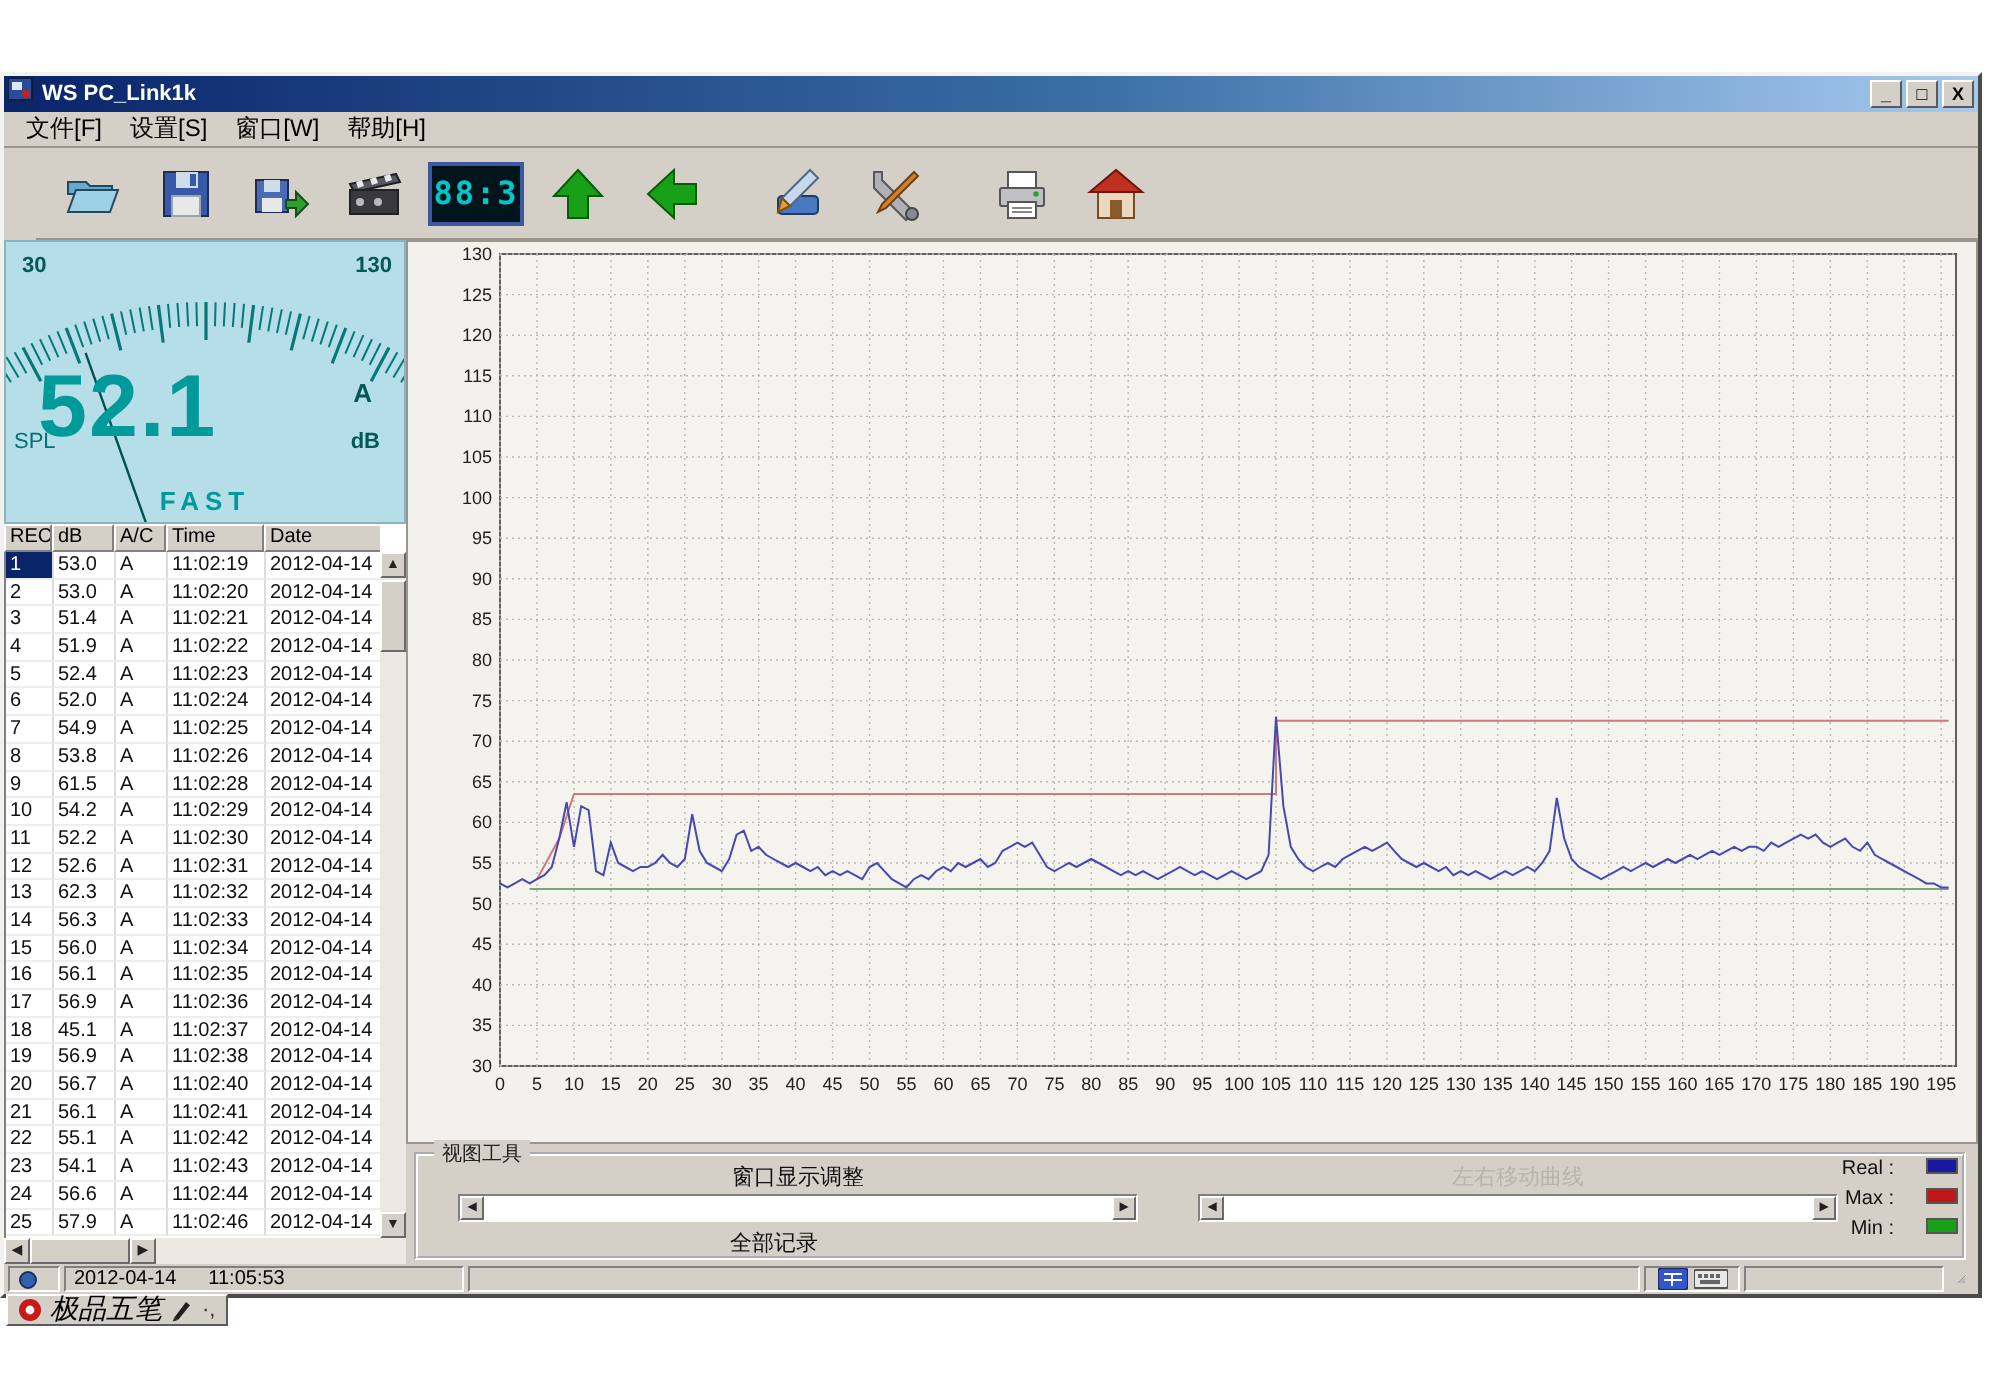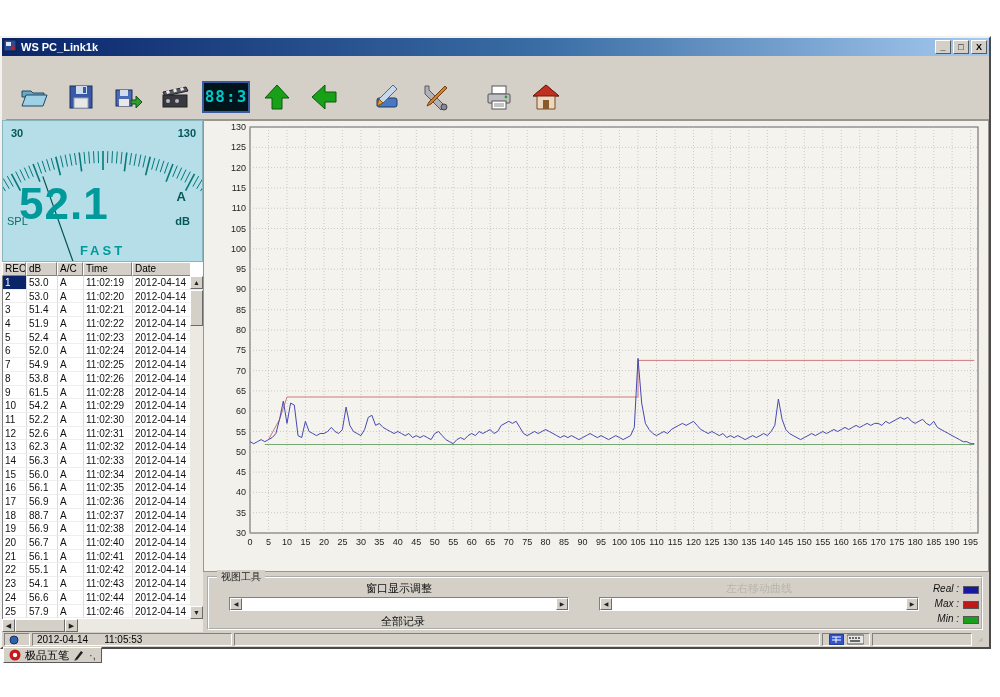--- a/index.html
+++ b/index.html
@@ -20,21 +20,21 @@
             border:1px solid; border-color:#fff #5a5a5a #5a5a5a #fff;
             font-size:9px; line-height:12px; text-align:center; color:#000; font-weight:bold; }
 
   
   .menubar { position:absolute; left:0; top:18px; right:0; height:18px;
              display:flex; align-items:center; font-size:12px; padding-left:4px;
              border-bottom:1px solid #9a968e; background:#d4d0c8; }
   .menu-item { padding:1px 7px; color:#000; }
 
   
-  .toolbar { position:absolute; left:4px; top:36px; right:0; height:46px;
+  .toolbar { position:absolute; left:16px; top:36px; right:0; height:46px;
              display:flex; align-items:center; gap:7px; padding:2px 8px;
              border-bottom:1px solid #9a968e; background:#d4d0c8; }
   .tool-btn { width:40px; height:38px; display:flex; align-items:center; justify-content:center;
               background:#d4d0c8; border:1px solid #d4d0c8; }
   .counter { width:48px; height:32px; background:#00141c; border:2px solid #3b5aa0;
              color:#00c8c8; font-family:"DejaVu Sans Mono", monospace; font-weight:bold;
              font-size:16px; text-align:center; line-height:27px; letter-spacing:1px; }
   .tool-gap { width:10px; }
 
   
@@ -83,47 +83,47 @@
                  font-weight:bold; color:#3c3ca0; letter-spacing:1px; }
   #chart-svg { display:block; margin-top:2px; }
 
   
   .bottom-panel { position:absolute; left:201px; top:534px; width:786px; height:60px; background:#d4d0c8; }
   .group-box { position:absolute; left:4px; right:6px; top:4px; bottom:2px; border:2px groove #ffffff; }
   .group-title { position:absolute; left:8px; top:-8px; background:#d4d0c8; padding:0 4px;
                  font-size:10px; color:#222; }
   .bp-label1 { position:absolute; left:20px; top:3px; width:340px; text-align:center; font-size:11px; color:#111; }
   .bp-slider1 { position:absolute; left:20px; top:19px; width:340px; }
-  .bp-label-all { position:absolute; left:24px; top:36px; width:340px; text-align:center; font-size:11px; color:#111;font-family:Liberation Mono, monospace; }
+  .bp-label-all { position:absolute; left:8px; top:36px; width:340px; text-align:center; font-size:11px; color:#111;font-family:Liberation Mono, monospace; }
   .bp-label2 { position:absolute; left:390px; top:3px; width:320px; text-align:center; font-size:11px; color:#b8b4ac; }
   .bp-slider2 { position:absolute; left:390px; top:19px; width:320px; }
   .slider { height:14px; display:flex; background:#fff; border:1px solid;
             border-color:#808080 #fff #fff #808080; }
   .sl-btn { width:12px; height:12px; background:#d4d0c8; border:1px solid;
             border-color:#fff #6a6a6a #6a6a6a #fff; font-size:6px; text-align:center; line-height:10px; color:#222; }
   .sl-track { flex:1; background:#fff; }
   .legend { position:absolute; right:2px; top:1px; width:66px; }
-  .legend-row { display:flex; align-items:flex-end; justify-content:flex-end; height:15px; gap:4px;font-style:italic; }
+  .legend-row { display:flex; align-items:flex-start; justify-content:flex-end; height:15px; gap:16px; }
   .legend-label { font-size:10px; color:#111; }
   .legend-box { width:16px; height:8px; border:1px solid #555; }
 
   
   .statusbar { position:absolute; left:0; right:0; bottom:0; height:15px; background:#d4d0c8;
                display:flex; gap:2px; padding:1px 2px 0 2px; }
   .sb-cell { border:1px solid; border-color:#808080 #fff #fff #808080; height:13px;
              font-size:10px; line-height:12px; padding:0 4px; display:flex; align-items:center; gap:16px;
              overflow:hidden; white-space:nowrap; }
   .sb-0 { width:26px; } .sb-1 { width:200px; } .sb-2 { flex:1; } .sb-3 { width:48px; gap:3px; justify-content:center; }
   .sb-4 { width:100px; } .sb-grip { width:13px; border:none; }
 
   
   .ime-bar { position:absolute; left:3px; top:647px; height:16px; background:#d4d0c8;
              border:1px solid; border-color:#fff #5a5a5a #5a5a5a #fff;
              display:flex; align-items:center; gap:4px; padding:0 5px; }
-  .ime-label { font-size:11px; color:#000; }
+  .ime-label { font-size:14px; color:#000;font-style:italic; }
   .ime-punct { font-size:11px; color:#333; }
 </style>
 </head>
 <body>
 
 <div class="page">
   <div class="window">
 
     <div class="titlebar">
       <span>
@@ -134,20 +134,26 @@
           </svg>
       </span>
       <span class="title-text">WS PC_Link1k</span>
       <span class="tb-btns">
         <span class="tb-btn">_</span>
         <span class="tb-btn">□</span>
         <span class="tb-btn">X</span>
       </span>
     </div>
 
+    <div class="menubar">
+      <span class="menu-item">文件[F]</span>
+      <span class="menu-item">设置[S]</span>
+      <span class="menu-item">窗口[W]</span>
+      <span class="menu-item">帮助[H]</span>
+    </div>
 
     <div class="toolbar">
       <button class="tool-btn">
         <svg width="30" height="30" viewBox="0 0 30 30">
             <path d="M3 9 h9 l2 2 h11 v4 H3 z" fill="#68a8c8" stroke="#204860"></path>
             <path d="M3 24 L7 13 h21 l-4 11 z" fill="#9ed0e6" stroke="#204860"></path>
           </svg>
       </button>
       <button class="tool-btn">
         <svg width="30" height="30" viewBox="0 0 30 30">
@@ -408,21 +414,21 @@
             </div>
             <div class="trow">
               <span class="tcell c0">17</span>
               <span class="tcell c1">56.9</span>
               <span class="tcell c2">A</span>
               <span class="tcell c3">11:02:36</span>
               <span class="tcell c4">2012-04-14</span>
             </div>
             <div class="trow">
               <span class="tcell c0">18</span>
-              <span class="tcell c1">88.7</span>
+              <span class="tcell c1">45.1</span>
               <span class="tcell c2">A</span>
               <span class="tcell c3">11:02:37</span>
               <span class="tcell c4">2012-04-14</span>
             </div>
             <div class="trow">
               <span class="tcell c0">19</span>
               <span class="tcell c1">56.9</span>
               <span class="tcell c2">A</span>
               <span class="tcell c3">11:02:38</span>
               <span class="tcell c4">2012-04-14</span>

